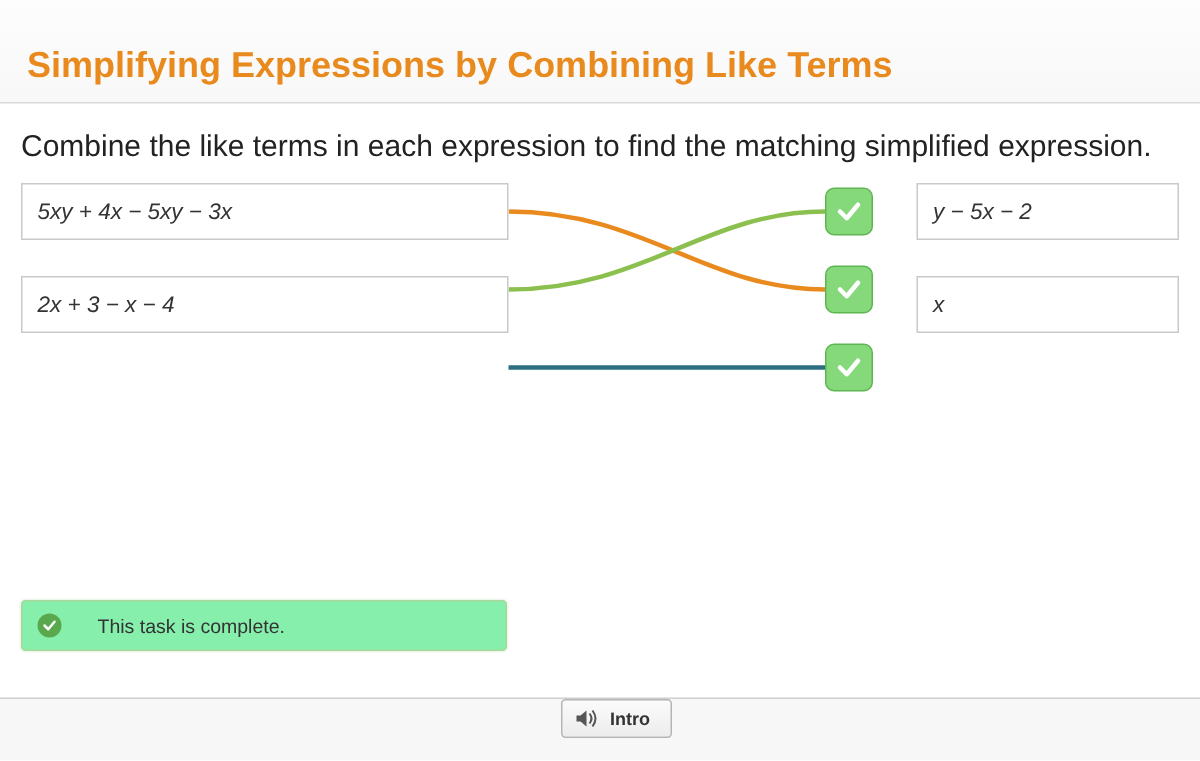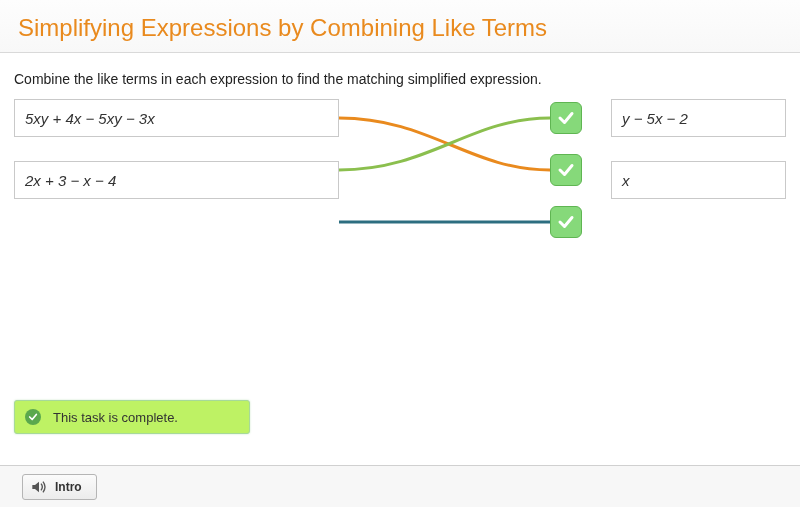--- a/index.html
+++ b/index.html
@@ -1,25 +1,25 @@
 <!DOCTYPE html>
 <html><head>
 <meta charset="utf-8">
 <style>
   * { box-sizing: border-box; margin: 0; padding: 0; }
   html, body { width: 800px; height: 507px; font-family: Arial, Helvetica, sans-serif; background: #fff; overflow: hidden; }
   .page { width: 800px; height: 507px; position: relative; }
   .title-bar {
-    width: 800px; padding: 14px 18px 10px 18px;
-    font-size: 24px; font-weight: normal; color: #e98a1e;
+    width: 800px; padding: 30px 18px 10px 18px;
+    font-size: 24px; font-weight: bold; color: #e98a1e;
     border-bottom: 1px solid #d9d9d9;
     background: linear-gradient(#fdfdfd,#f8f8f8);
   }
   .instruction {
-    font-size: 14px; color: #222; padding: 18px 2px 12px 14px;
+    font-size: 20px; color: #222; padding: 18px 2px 12px 14px;
   }
   .work-area { position: relative; width: 800px; height: 220px; }
   .col-left, .col-right { position: absolute; top: 0; }
   .col-left  { left: 14px;  width: 325px; }
   .col-right { left: 611px; width: 175px; }
   .expr-box {
     width: 100%; height: 38px; border: 1px solid #c9c9c9;
     display: flex; align-items: center; padding: 0 10px;
     font-size: 15px; font-style: italic; color: #333; margin-bottom: 24px;
     background: #fff;
@@ -27,35 +27,35 @@
   .checks { position: absolute; left: 550px; top: 0; width: 40px; }
   .check {
     width: 32px; height: 32px; border-radius: 6px;
     background: #86d97a; border: 1px solid #5fb552;
     display: flex; align-items: center; justify-content: center;
     margin-bottom: 20px; margin-top: 3px;
   }
   .check svg { width: 18px; height: 18px; }
   .svg-lines { position: absolute; left: 0; top: 0; width: 800px; height: 220px; pointer-events: none; }
   .status-banner {
-    position: absolute; left: 14px; top: 400px; width: 236px; height: 34px;
-    border: 1px solid #a6d99a; background: #bef264; border-radius: 3px;
-    display: flex; align-items: center; gap: 12px; padding: 0 10px;
+    position: absolute; left: 14px; top: 400px; width: 324px; height: 34px;
+    border: 1px solid #a6d99a; background: #86efac; border-radius: 3px;
+    display: flex; align-items: center; gap: 24px; padding: 0 10px;
     font-size: 13px; color: #333;
     box-shadow: 0 0 2px rgba(120,190,110,.4);
   }
   .status-circle {
     width: 16px; height: 16px; border-radius: 50%; background: #5aa84d;
     display: flex; align-items: center; justify-content: center;
   }
   .status-circle svg { width: 10px; height: 10px; }
   .footer {
     position: absolute; left: 0; bottom: 0; width: 800px; height: 42px;
     border-top: 1px solid #d0d0d0; background: #f7f7f7;
-    display: flex; align-items: center; gap: 32px; padding-left: 22px;
+    display: flex; align-items: center; gap: 32px; padding-left: 22px; flex-direction: column;
   }
   .footer-btn {
     height: 26px; padding: 0 14px 0 8px;
     border: 1px solid #b5b5b5; border-radius: 3px;
     background: linear-gradient(#fbfbfb,#ececec);
     display: flex; align-items: center; gap: 8px;
     font-size: 12px; font-weight: bold; color: #333;
     cursor: pointer;
   }
   .footer-btn svg { width: 16px; height: 14px; }

